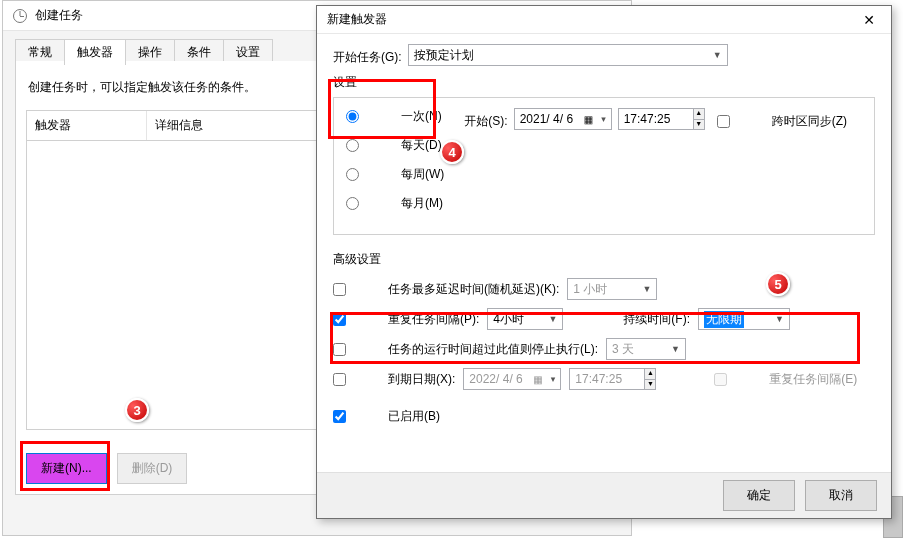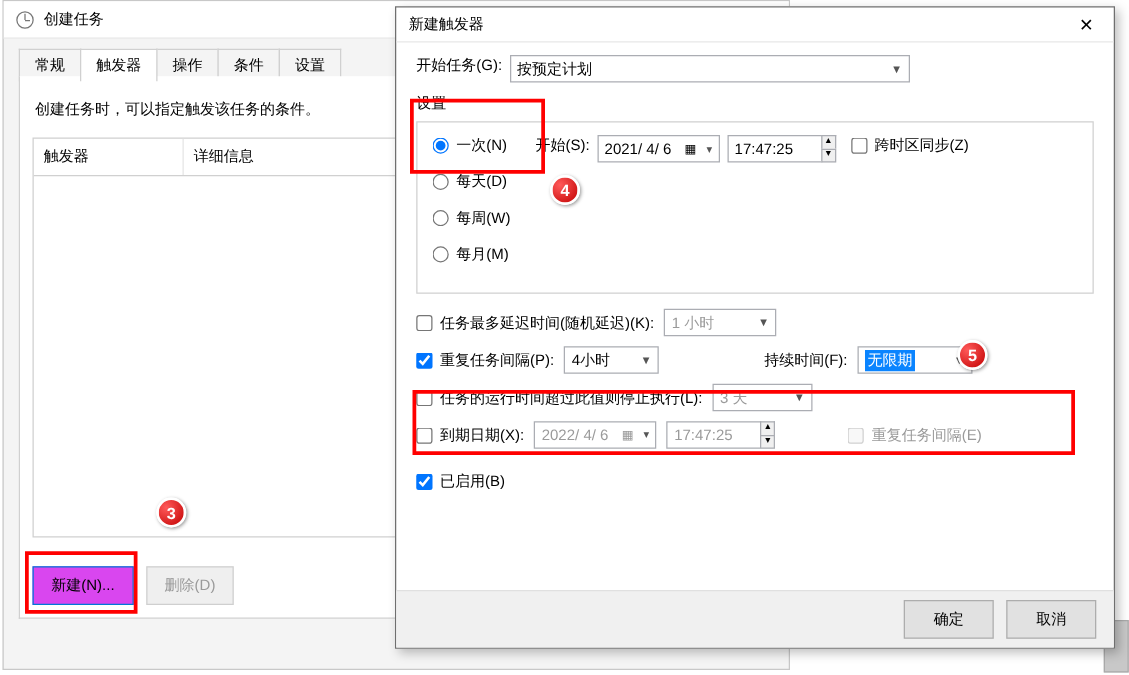--- a/index.html
+++ b/index.html
@@ -28,31 +28,31 @@
 
 
 .marker { position: absolute; width: 24px; height: 24px; border-radius: 50%; background: radial-gradient(circle at 30% 30%, #ff5a5a, #c20000); border: 2px solid #fff; box-shadow: 1px 1px 3px rgba(0,0,0,.4); color: #fff; font-weight: bold; display: flex; align-items: center; justify-content: center; font-size: 13px; z-index: 100; }
 .red-box { position: absolute; border: 3px solid #ff0000; z-index: 50; }
 
 
 .dlg { position: absolute; left: 316px; top: 5px; width: 576px; height: 514px; background: #fff; border: 1px solid #6f6f6f; box-shadow: 3px 3px 8px rgba(0,0,0,.25); z-index: 30; }
 .dlg-title { height: 28px; display: flex; align-items: center; justify-content: space-between; padding: 0 10px; border-bottom: 1px solid #e8e8e8; }
 .dlg-close { font-size: 14px; font-family: Arial; cursor: pointer; padding: 2px 6px; }
 .dlg-body { padding: 10px 16px; position: relative; height: 438px; }
-.row { display: flex; align-items: flex-start; margin-bottom: 8px; }
+.row { display: flex; align-items: flex-end; margin-bottom: 8px; }
 .lbl { margin-right: 6px; }
 .combo, .txt { border: 1px solid #abadb3; background: #fff; height: 22px; padding: 2px 5px; display: flex; align-items: center; }
 .combo { justify-content: space-between; }
 .caret { margin-left: 6px; font-size: 9px; color: #555; }
 .spin { width: 12px; display: flex; flex-direction: column; margin-left: -1px; }
 .spin span { border: 1px solid #abadb3; height: 11px; font-size: 7px; text-align: center; line-height: 8px; background: #f0f0f0; cursor: pointer; }
 .spin span:first-child { border-bottom: none; }
 .group-lbl { margin: 4px 0 6px; }
 .settings-box { border: 1px solid #d0d0d0; padding: 10px 12px 16px; margin-bottom: 12px; }
-.radio, .check { display: flex; align-items: center; cursor: pointer; }
+.radio, .check { display: flex; align-items: center; cursor: pointer; gap: 36px; }
 .radio input, .check input { margin-right: 6px; }
 .radios { display: flex; flex-direction: column; gap: 12px; }
 .adv-box { margin-top: 10px; }
 .adv-row { display: flex; align-items: center; margin: 8px 0; gap: 8px; flex-wrap: wrap; }
 .sel-highlight { background: #0a84ff; color: #fff; padding: 0 2px; }
 .disabled-txt { color: #9a9a9a; }
 .dlg-footer { position: absolute; bottom: 0; left: 0; right: 0; height: 46px; background: #f0f0f0; border-top: 1px solid #e0e0e0; display: flex; justify-content: flex-end; align-items: center; padding: 0 14px; gap: 10px; }
 .scroll-stub { position: absolute; right: 0; top: 496px; width: 20px; height: 42px; background: #c8c8c8; border: 1px solid #aaa; }
 </style>
 </head>
@@ -146,20 +146,21 @@
               </div>
           </div>
           <label class="check" style="margin-left:12px;">
               <input type="checkbox" style="">
               <span>跨时区同步(Z)</span>
             </label>
         </div>
       </div>
     </div>
 
+    <div class="group-lbl" style="margin-top:16px;">高级设置</div>
 
     <div class="adv-box">
       <div class="adv-row">
         <label class="check">
             <input type="checkbox" style="">
             <span>任务最多延迟时间(随机延迟)(K):</span>
           </label>
         <div class="combo disabled-txt" style="width:90px;">
             <span>1 小时</span>
             <span class="caret">▼</span>
@@ -168,21 +169,21 @@
 
       <div class="adv-row">
         <label class="check">
             <input type="checkbox" checked="" style="">
             <span>重复任务间隔(P):</span>
           </label>
         <div class="combo" style="width:76px;">
             <span>4小时</span>
             <span class="caret">▼</span>
           </div>
-        <span style="margin-left:76px;">持续时间(F):</span>
+        <span style="margin-left:52px;">持续时间(F):</span>
         <div class="combo" style="width:92px;">
             <span class="sel-highlight">无限期</span>
             <span class="caret">▼</span>
           </div>
       </div>
 
       <div class="adv-row">
         <label class="check">
             <input type="checkbox" style="">
             <span>任务的运行时间超过此值则停止执行(L):</span>

